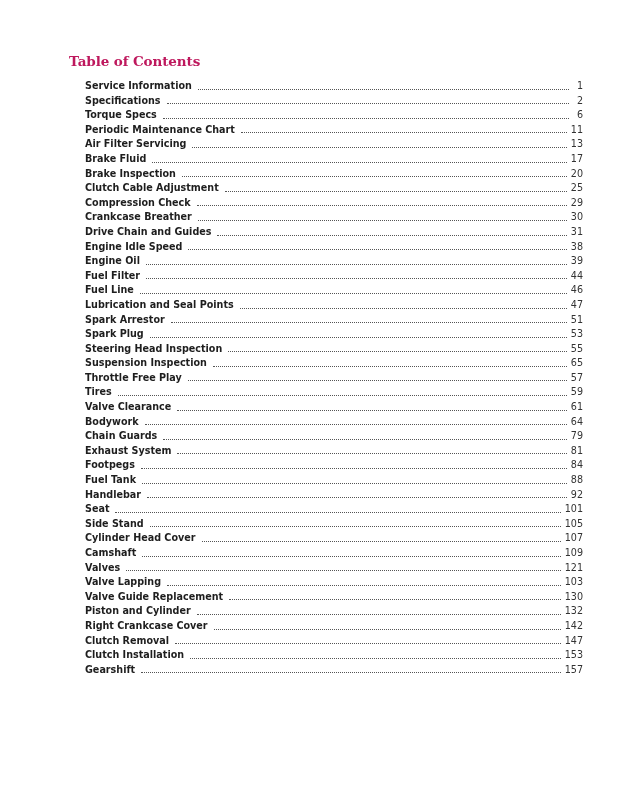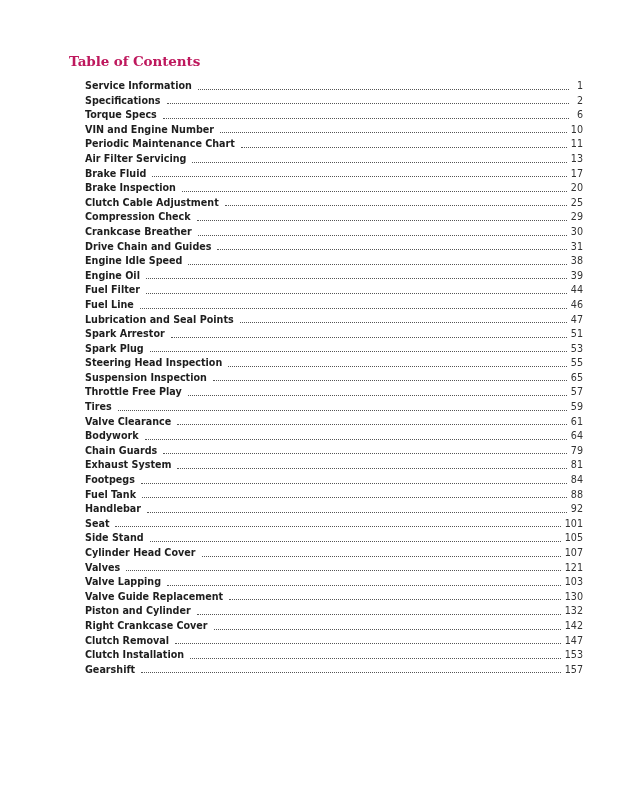--- a/index.html
+++ b/index.html
@@ -81,25 +81,20 @@
     <span class="toc-label">Specifications</span>
     <span class="toc-leader"></span>
     <span class="toc-page">2</span>
   </li>
     <li class="toc-row">
     <span class="toc-label">Torque Specs</span>
     <span class="toc-leader"></span>
     <span class="toc-page">6</span>
   </li>
     <li class="toc-row">
-    <span class="toc-label">VIN and Engine Number</span>
-    <span class="toc-leader"></span>
-    <span class="toc-page">10</span>
-  </li>
-    <li class="toc-row">
     <span class="toc-label">Periodic Maintenance Chart</span>
     <span class="toc-leader"></span>
     <span class="toc-page">11</span>
   </li>
     <li class="toc-row">
     <span class="toc-label">Air Filter Servicing</span>
     <span class="toc-leader"></span>
     <span class="toc-page">13</span>
   </li>
     <li class="toc-row">
@@ -229,20 +224,25 @@
   </li>
     <li class="toc-row">
     <span class="toc-label">Side Stand</span>
     <span class="toc-leader"></span>
     <span class="toc-page">105</span>
   </li>
     <li class="toc-row">
     <span class="toc-label">Cylinder Head Cover</span>
     <span class="toc-leader"></span>
     <span class="toc-page">107</span>
+  </li>
+    <li class="toc-row">
+    <span class="toc-label">Camshaft</span>
+    <span class="toc-leader"></span>
+    <span class="toc-page">109</span>
   </li>
     <li class="toc-row">
     <span class="toc-label">Valves</span>
     <span class="toc-leader"></span>
     <span class="toc-page">121</span>
   </li>
     <li class="toc-row">
     <span class="toc-label">Valve Lapping</span>
     <span class="toc-leader"></span>
     <span class="toc-page">103</span>

